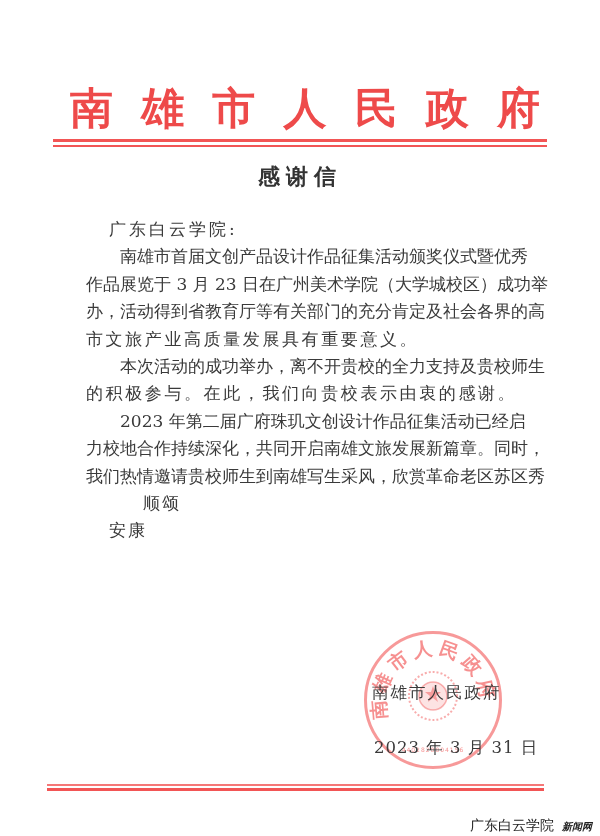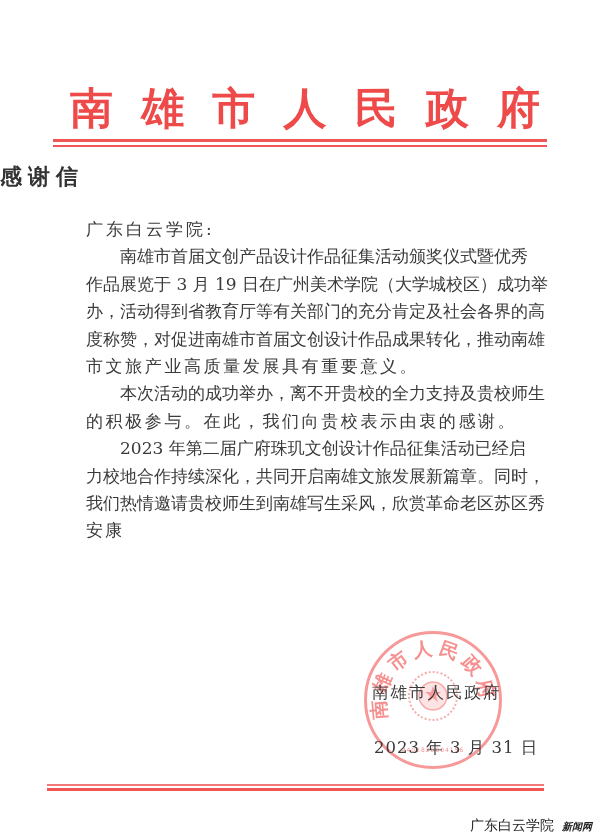--- a/index.html
+++ b/index.html
@@ -3,28 +3,28 @@
 <meta charset="utf-8">
 <style>
   html, body { margin:0; padding:0; background:#ffffff; }
   body { width:600px; height:836px; position:relative; overflow:hidden;
          font-family:"DejaVu Serif", serif; color:#3a3a3a; }
   .letterhead { position:absolute; left:70px; top:78px; width:470px; height:60px;
                 display:flex; justify-content:space-between; align-items:center; }
   .letterhead span { font-size:43px; font-weight:bold; color:#ee4a4a; line-height:1;
                      font-family:"DejaVu Serif", serif; }
   .rule { position:absolute; background:#f25555; }
-  .title { position:absolute; left:0; width:600px; top:162px; 
+  .title { position:absolute; left:0; width:600px; top:162px; text-align:center;
            font-size:22px; font-weight:bold; color:#333; letter-spacing:6px; }
   .body { position:absolute; left:86px; width:420px; top:216px; }
   .line { font-size:17px; line-height:27.4px; height:27.4px; white-space:nowrap;
           display:flex; justify-content:space-between; color:#3a3a3a; }
   .line.last { justify-content:flex-start; letter-spacing:2.6px; }
   .indent { padding-left:34px; }
-  .closing { font-size:17px; line-height:27.4px; height:27.4px; color:#3a3a3a; letter-spacing:2px; }
+  .closing { font-size:17px; line-height:27.4px; height:27.4px; color:#3a3a3a; letter-spacing:2px;margin-left:23px; }
   .stamp { position:absolute; left:364px; top:631px; width:138px; height:138px;
            border-radius:50%; border:3px solid rgba(240,70,70,0.55); box-sizing:border-box; }
   .stamp svg { position:absolute; left:0; top:0; }
   .sig { position:absolute; left:372px; font-size:16.5px; color:#3a3a3a; white-space:nowrap; }
   .watermark { position:absolute; right:8px; top:817px; font-size:14px; color:#222;
                font-family:"DejaVu Sans", sans-serif; white-space:nowrap; }
   .watermark b { font-family:"DejaVu Serif", serif; font-style:italic; margin-left:8px; font-size:10px; }
 </style>
 </head>
 <body>
@@ -40,32 +40,32 @@
 </div>
 <div class="rule" style="left:53px;top:139px;width:494px;height:3px;"></div>
 <div class="rule" style="left:53px;top:145px;width:494px;height:1.5px;"></div>
 
 <div class="title">感谢信</div>
 
 <div class="body">
   <div class="closing" style="letter-spacing:3px;">广东白云学院:</div>
 
   <div class="line indent">南雄市首届文创产品设计作品征集活动颁奖仪式暨优秀</div>
-  <div class="line">作品展览于 3 月 19 日在广州美术学院（大学城校区）成功举</div>
+  <div class="line">作品展览于 3 月 23 日在广州美术学院（大学城校区）成功举</div>
   <div class="line">办，活动得到省教育厅等有关部门的充分肯定及社会各界的高</div>
-  <div class="line">度称赞，对促进南雄市首届文创设计作品成果转化，推动南雄</div>
   <div class="line last">市文旅产业高质量发展具有重要意义。</div>
 
   <div class="line indent">本次活动的成功举办，离不开贵校的全力支持及贵校师生</div>
   <div class="line last">的积极参与。在此，我们向贵校表示由衷的感谢。</div>
 
   <div class="line indent">2023 年第二届广府珠玑文创设计作品征集活动已经启</div>
   <div class="line">力校地合作持续深化，共同开启南雄文旅发展新篇章。同时，</div>
   <div class="line">我们热情邀请贵校师生到南雄写生采风，欣赏革命老区苏区秀</div>
 
+  <div class="closing indent">顺颂</div>
   <div class="closing">安康</div>
 </div>
 
 <div class="stamp">
   <svg width="132" height="132" viewBox="0 0 132 132">
     <defs>
       <path id="arcPath" d="M 22 88 A 48 48 0 1 1 110 88"></path>
     </defs>
     <text font-size="19" fill="rgba(240,70,70,0.6)" font-family="DejaVu Serif, serif" font-weight="bold" letter-spacing="5">
       <textPath href="#arcPath" startOffset="2%">南雄市人民政府</textPath>

